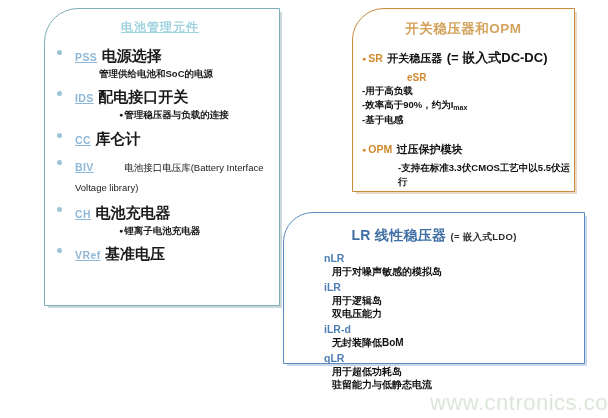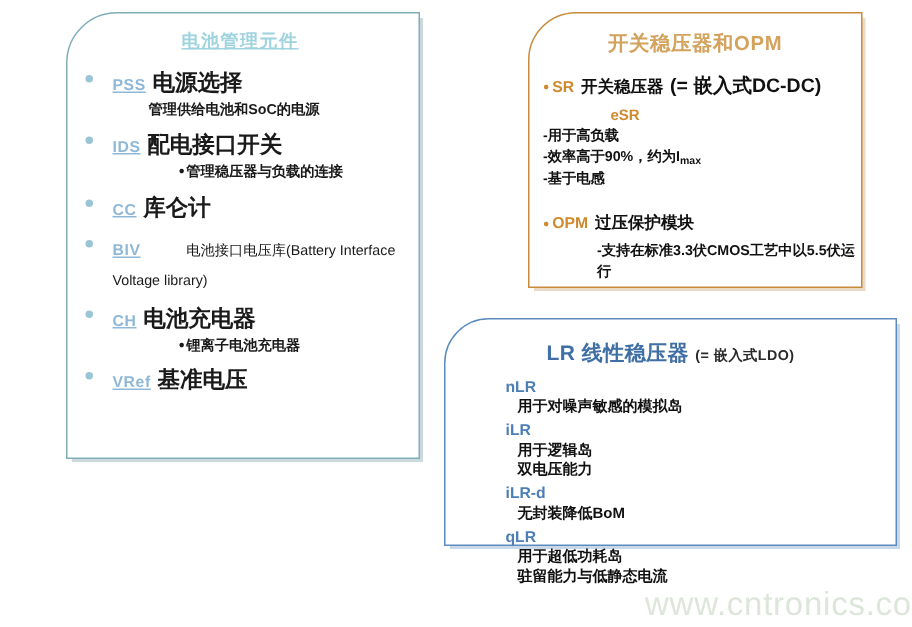--- a/index.html
+++ b/index.html
@@ -105,21 +105,21 @@
   }
   .sr-dash .sb{font-size:7px;vertical-align:-2px;}
   .sr-gap{height:11px;}
   .opm-dash{
     display:block;color:#111;font-size:9.5px;font-weight:600;
     margin-left:36px;line-height:1.4;margin-top:2px;
   }
 
   
   #panel-lr{
-    left:296px;top:212px;width:302px;height:152px;
+    left:283px;top:212px;width:302px;height:152px;
     border:1.5px solid #5C8CBF;
     border-top-left-radius:30px;
     box-shadow:3px 3px 0 -1px rgba(120,160,200,.40);
   }
   #panel-lr .ttl{
     text-align:center;
     color:#3F6FA5;
     font-size:14px;
     font-weight:bold;
     margin:14px 0 6px 0;

